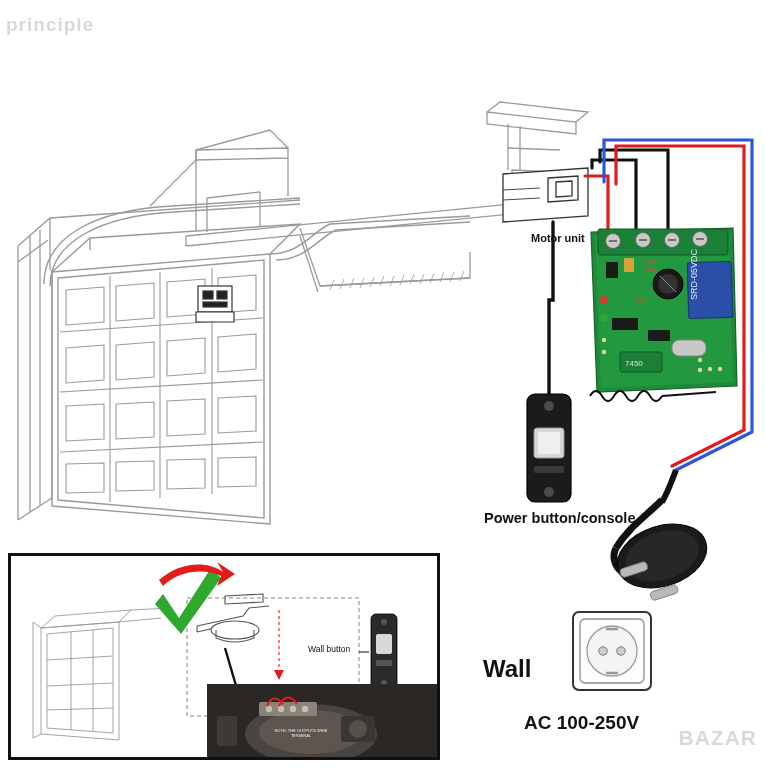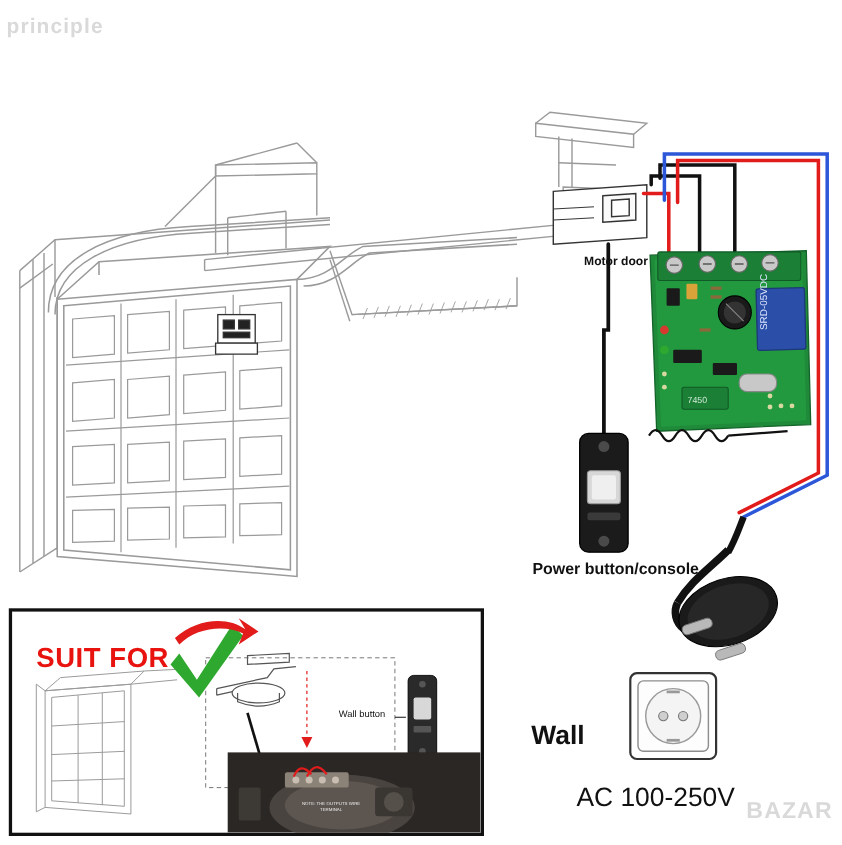--- a/index.html
+++ b/index.html
@@ -82,22 +82,22 @@
   }
   .lbl-power {
     left: 483px;
     top: 655px;
     font-size: 24px;
     font-weight: bold;
   }
   .lbl-ac {
     left: 524px;
     top: 712px;
-    font-size: 24px;
-    font-weight: normal;
+    font-size: 19px;
+    font-weight: bold;
   }
 
   
   #inset {
     position: absolute;
     left: 8px;
     top: 553px;
     width: 432px;
     height: 207px;
     background: #ffffff;
@@ -355,21 +355,21 @@
       <rect x="573" y="612" width="78" height="78" rx="6" fill="#ffffff" stroke="#333" stroke-width="2"></rect>
       <rect x="580" y="619" width="64" height="64" rx="5" fill="#fdfdfd" stroke="#8d8d8d" stroke-width="1.3"></rect>
       <circle cx="612" cy="651" r="25" fill="#f4f4f4" stroke="#9a9a9a" stroke-width="1.3"></circle>
       <circle cx="603" cy="651" r="4.2" fill="#cfcfcf" stroke="#777" stroke-width="1"></circle>
       <circle cx="621" cy="651" r="4.2" fill="#cfcfcf" stroke="#777" stroke-width="1"></circle>
       <path d="M606 629 L618 629" stroke="#999" stroke-width="2.5"></path>
       <path d="M606 673 L618 673" stroke="#999" stroke-width="2.5"></path>
     </g>
   </svg>
 
-  <div class="lbl lbl-motor">Motor door</div>
+  <div class="lbl lbl-motor">Motor unit</div>
   <div class="lbl lbl-wallbtn">Power button/console</div>
   <div class="lbl lbl-power">Wall</div>
   <div class="lbl lbl-ac">AC 100-250V</div>
 
   <div id="inset">
     <svg viewBox="0 0 426 201" width="426" height="201">
 
       <g fill="none" stroke="#9a9a9a" stroke-width="0.9">
         <path d="M30 72 L44 60 L120 54 L108 66 Z"></path>
         <path d="M30 72 L30 178 L108 184 L108 66 Z"></path>
@@ -434,18 +434,17 @@
 
       <g>
         <path d="M152 38 L168 62 L200 12 L210 22 L170 78 L144 48 Z" fill="#2fa82f"></path>
       </g>
 
       <g>
         <path d="M148 24 C 168 6, 196 4, 212 16 L206 6 L224 18 L206 30 L210 20 C 194 12, 168 14, 152 30 Z" fill="#e21b1b"></path>
       </g>
     </svg>
 
-    <div class="suitfor">SUIT FOR</div>
     <div class="inset-wallbtn-lbl">Wall button</div>
     <div class="inset-photo-note">NOTE: THE OUTPUTS WIRE TERMINAL</div>
   </div>
 
 </div>
 
 </body></html>

